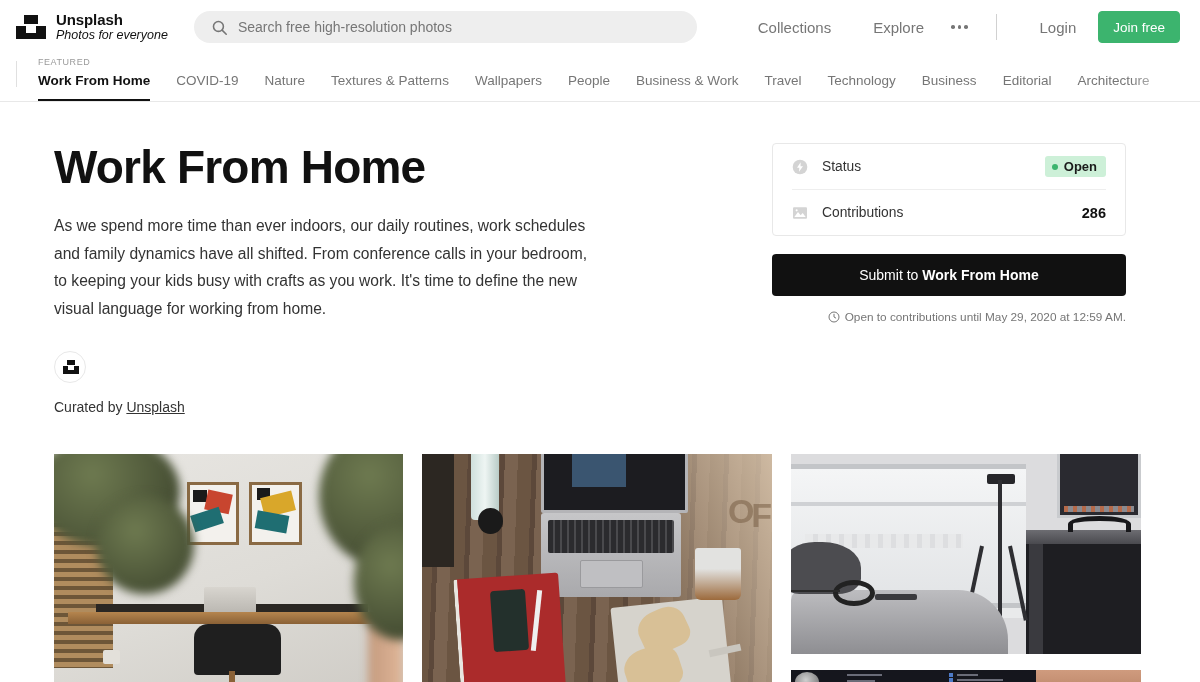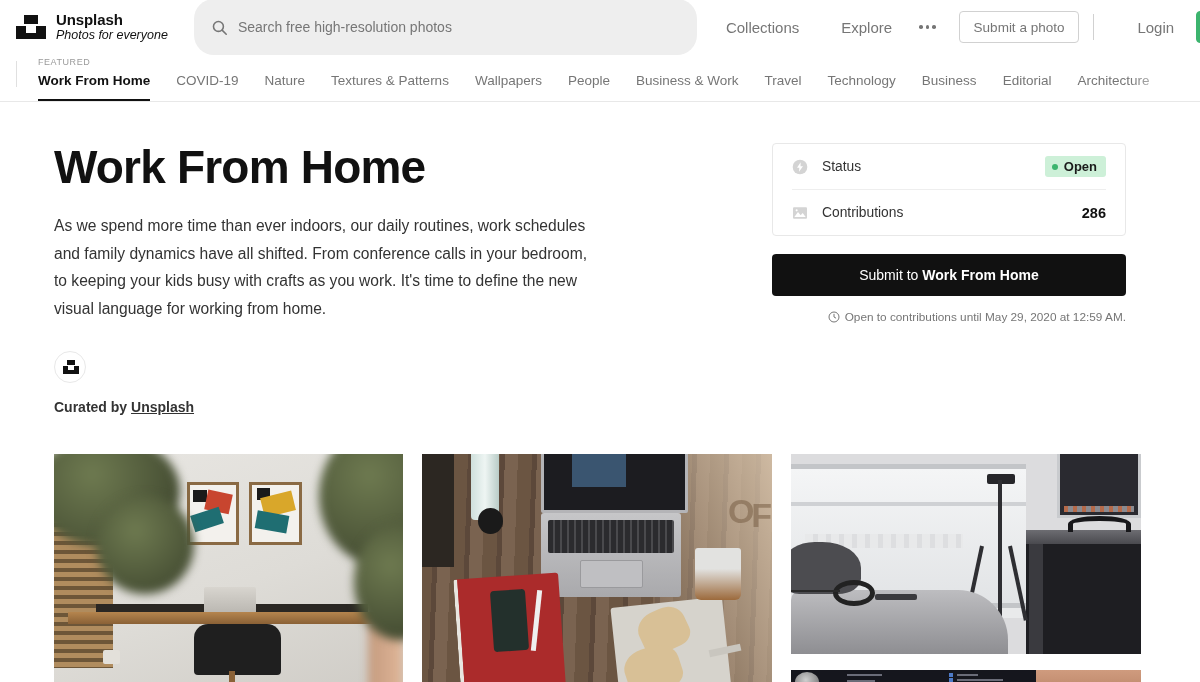--- a/index.html
+++ b/index.html
@@ -29,21 +29,21 @@
   }
   .logo-mark .notch {
     position:absolute; left:10px; top:14px; width:10px; height:7px; background:#fff;
   }
   .logo-text { line-height:1.12; }
   .logo-title { font-size:15px; font-weight:bold; color:#111; letter-spacing:-0.1px; }
   .logo-sub { font-size:12.5px; color:#111;font-style:italic; }
 
   .search-wrap {
     margin-left:26px;
-    width:503px; height:56px;
+    width:503px; height:32px;
     background:#eeeeee; border-radius:20px;
     display:flex; align-items:center; gap:10px;
     padding:0 17px;
     flex:0 0 auto;
   }
   .search-icon { width:17px; height:17px; flex:0 0 auto; }
   .search-input {
     border:none; outline:none; background:transparent;
     font-family:"Liberation Sans", sans-serif;
     font-size:14px; color:#333; width:100%;
@@ -118,21 +118,21 @@
   }
   .left-col { width:700px; padding-top:41px; }
   .page-title {
     font-size:46px; font-weight:bold; color:#111; letter-spacing:-0.8px;
     line-height:1.05;
   }
   .page-desc {
     margin-top:21px;
     font-size:15.6px; line-height:1.76; color:#333; width:545px;
   }
-  .curator { margin-top:29px;font-weight:bold; }
+  .curator { margin-top:29px; }
   .curator-avatar {
     width:32px; height:32px; border-radius:50%;
     border:1px solid #e8e8e8;
     position:relative; background:#fff;
   }
   .curator-avatar .ctop { position:absolute; left:12px; top:8px; width:8px; height:5px; background:#111; }
   .curator-avatar .cbot { position:absolute; left:8px; top:14px; width:16px; height:8px; background:#111; }
   .curator-avatar .cnotch { position:absolute; left:13px; top:14px; width:6px; height:4px; background:#fff; }
   .curated-line { margin-top:16px; font-size:14px; color:#333; }
   .curated-link { color:#333; text-decoration:underline; cursor:pointer; }
@@ -406,21 +406,20 @@
   </div>
 
   <div class="header-right">
     <a class="nav-link">Collections</a>
     <a class="nav-link">Explore</a>
     <span class="dots">
         <i></i>
         <i></i>
         <i></i>
       </span>
-    <button class="btn-outline">Submit a photo</button>
     <span class="divider-v"></span>
     <a class="nav-link">Login</a>
     <button class="btn-green">Join free</button>
   </div>
 </div>
 
 <div class="catnav">
   <span class="cat-sep"></span>
   <div class="cat-item active">
     <span class="featured-tag">FEATURED</span>

